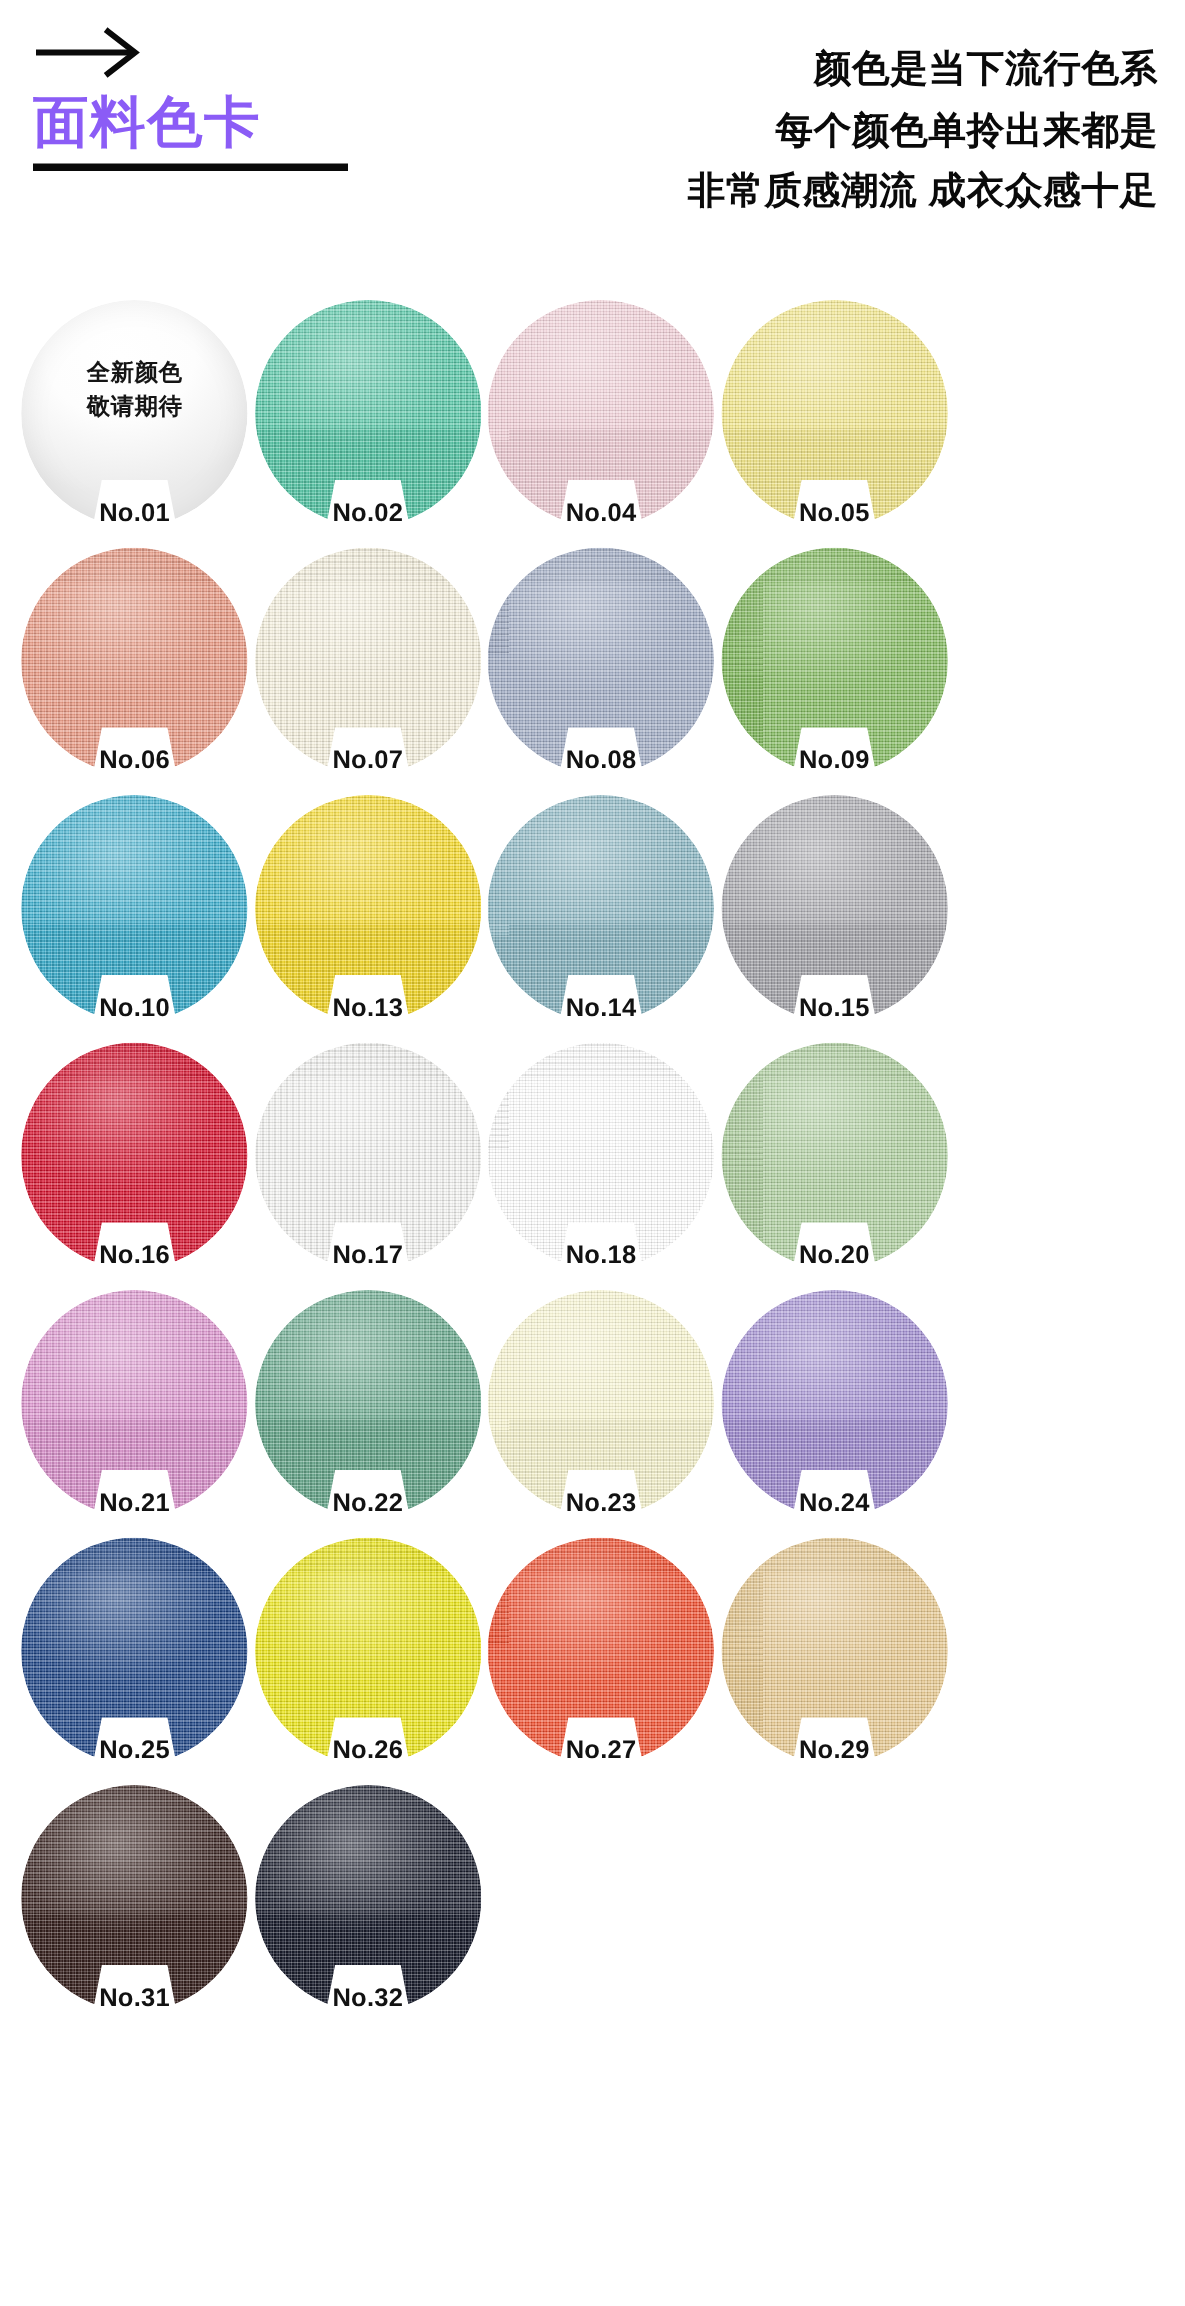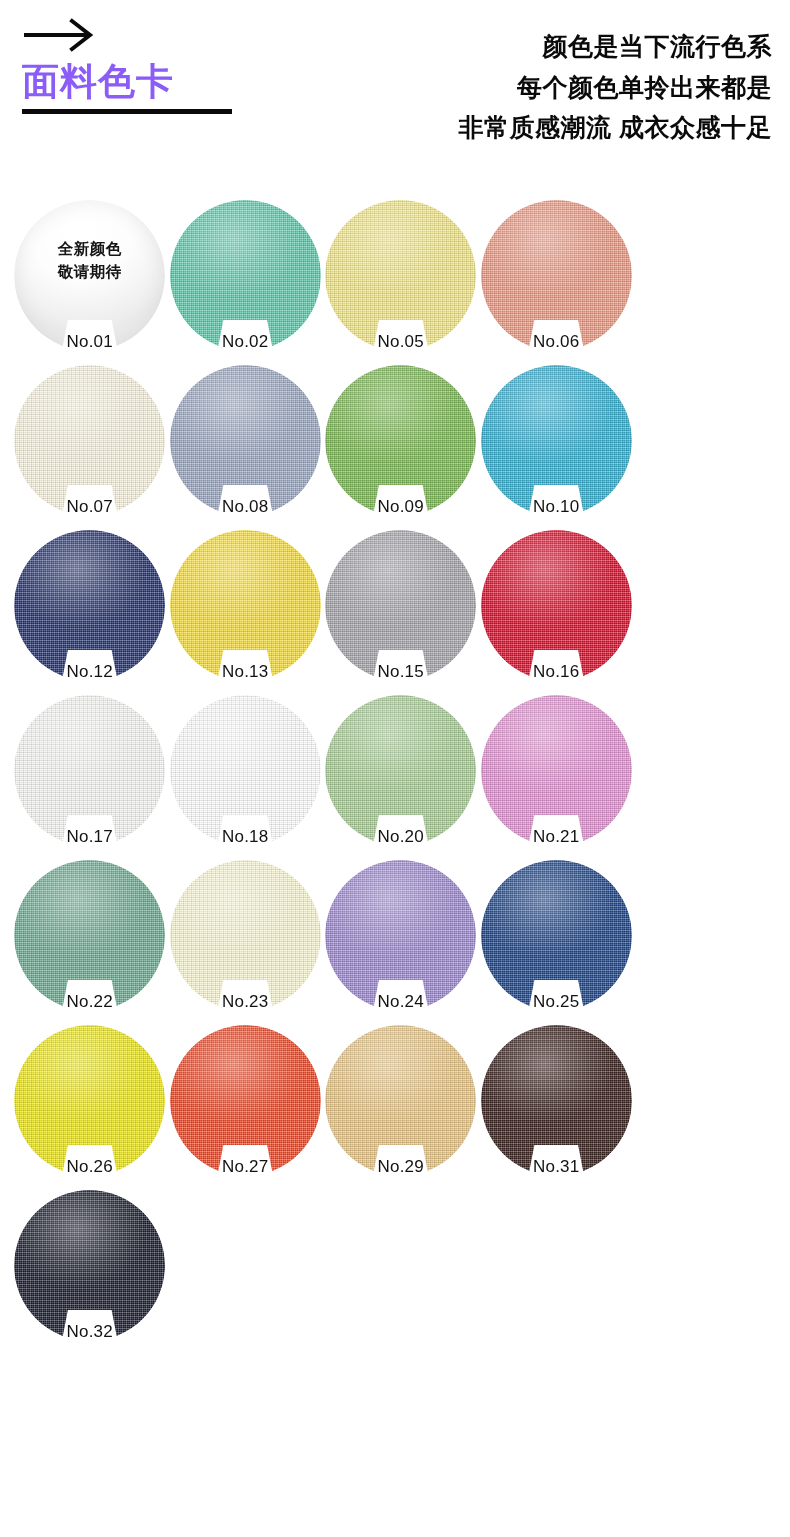--- a/index.html
+++ b/index.html
@@ -161,21 +161,21 @@
     z-index: 4;
     letter-spacing: 0.5px;
   }
 
   .swatch-label {
     position: absolute;
     left: 0; right: 0;
     bottom: 1px;
     text-align: center;
     font-size: 17px;
-    font-weight: 400;
+    font-weight: 700;
     color: #121212;
     letter-spacing: 0.2px;
     z-index: 5;
     line-height: 1;
   }
 </style>
 </head>
 <body>
 
 <div class="header">
@@ -217,20 +217,30 @@
           <div class="swatch-fill" style="background: rgb(86, 199, 167);"></div>
           <div class="swatch-weave"></div>
           <div class="swatch-shade"></div>
         </div>
         <div class="swatch-label">No.02</div>
       </div>
     </div>
     <div class="swatch-cell">
       <div class="swatch">
         <div class="swatch-disc">
+          <div class="swatch-fill" style="background: rgb(239, 204, 212);"></div>
+          <div class="swatch-weave"></div>
+          <div class="swatch-shade"></div>
+        </div>
+        <div class="swatch-label">No.04</div>
+      </div>
+    </div>
+    <div class="swatch-cell">
+      <div class="swatch">
+        <div class="swatch-disc">
           <div class="swatch-fill" style="background: rgb(240, 228, 133);"></div>
           <div class="swatch-weave"></div>
           <div class="swatch-shade"></div>
         </div>
         <div class="swatch-label">No.05</div>
       </div>
     </div>
     <div class="swatch-cell">
       <div class="swatch">
         <div class="swatch-disc">
@@ -277,40 +287,40 @@
           <div class="swatch-fill" style="background: rgb(58, 173, 204);"></div>
           <div class="swatch-weave"></div>
           <div class="swatch-shade"></div>
         </div>
         <div class="swatch-label">No.10</div>
       </div>
     </div>
     <div class="swatch-cell">
       <div class="swatch">
         <div class="swatch-disc">
-          <div class="swatch-fill" style="background: rgb(34, 48, 109);"></div>
-          <div class="swatch-weave"></div>
-          <div class="swatch-shade"></div>
-        </div>
-        <div class="swatch-label">No.12</div>
-      </div>
-    </div>
-    <div class="swatch-cell">
-      <div class="swatch">
-        <div class="swatch-disc">
           <div class="swatch-fill" style="background: rgb(246, 218, 42);"></div>
           <div class="swatch-weave"></div>
           <div class="swatch-shade"></div>
         </div>
         <div class="swatch-label">No.13</div>
       </div>
     </div>
     <div class="swatch-cell">
       <div class="swatch">
         <div class="swatch-disc">
+          <div class="swatch-fill" style="background: rgb(130, 176, 189);"></div>
+          <div class="swatch-weave"></div>
+          <div class="swatch-shade"></div>
+        </div>
+        <div class="swatch-label">No.14</div>
+      </div>
+    </div>
+    <div class="swatch-cell">
+      <div class="swatch">
+        <div class="swatch-disc">
           <div class="swatch-fill" style="background: rgb(163, 163, 169);"></div>
           <div class="swatch-weave"></div>
           <div class="swatch-shade"></div>
         </div>
         <div class="swatch-label">No.15</div>
       </div>
     </div>
     <div class="swatch-cell">
       <div class="swatch">
         <div class="swatch-disc">

